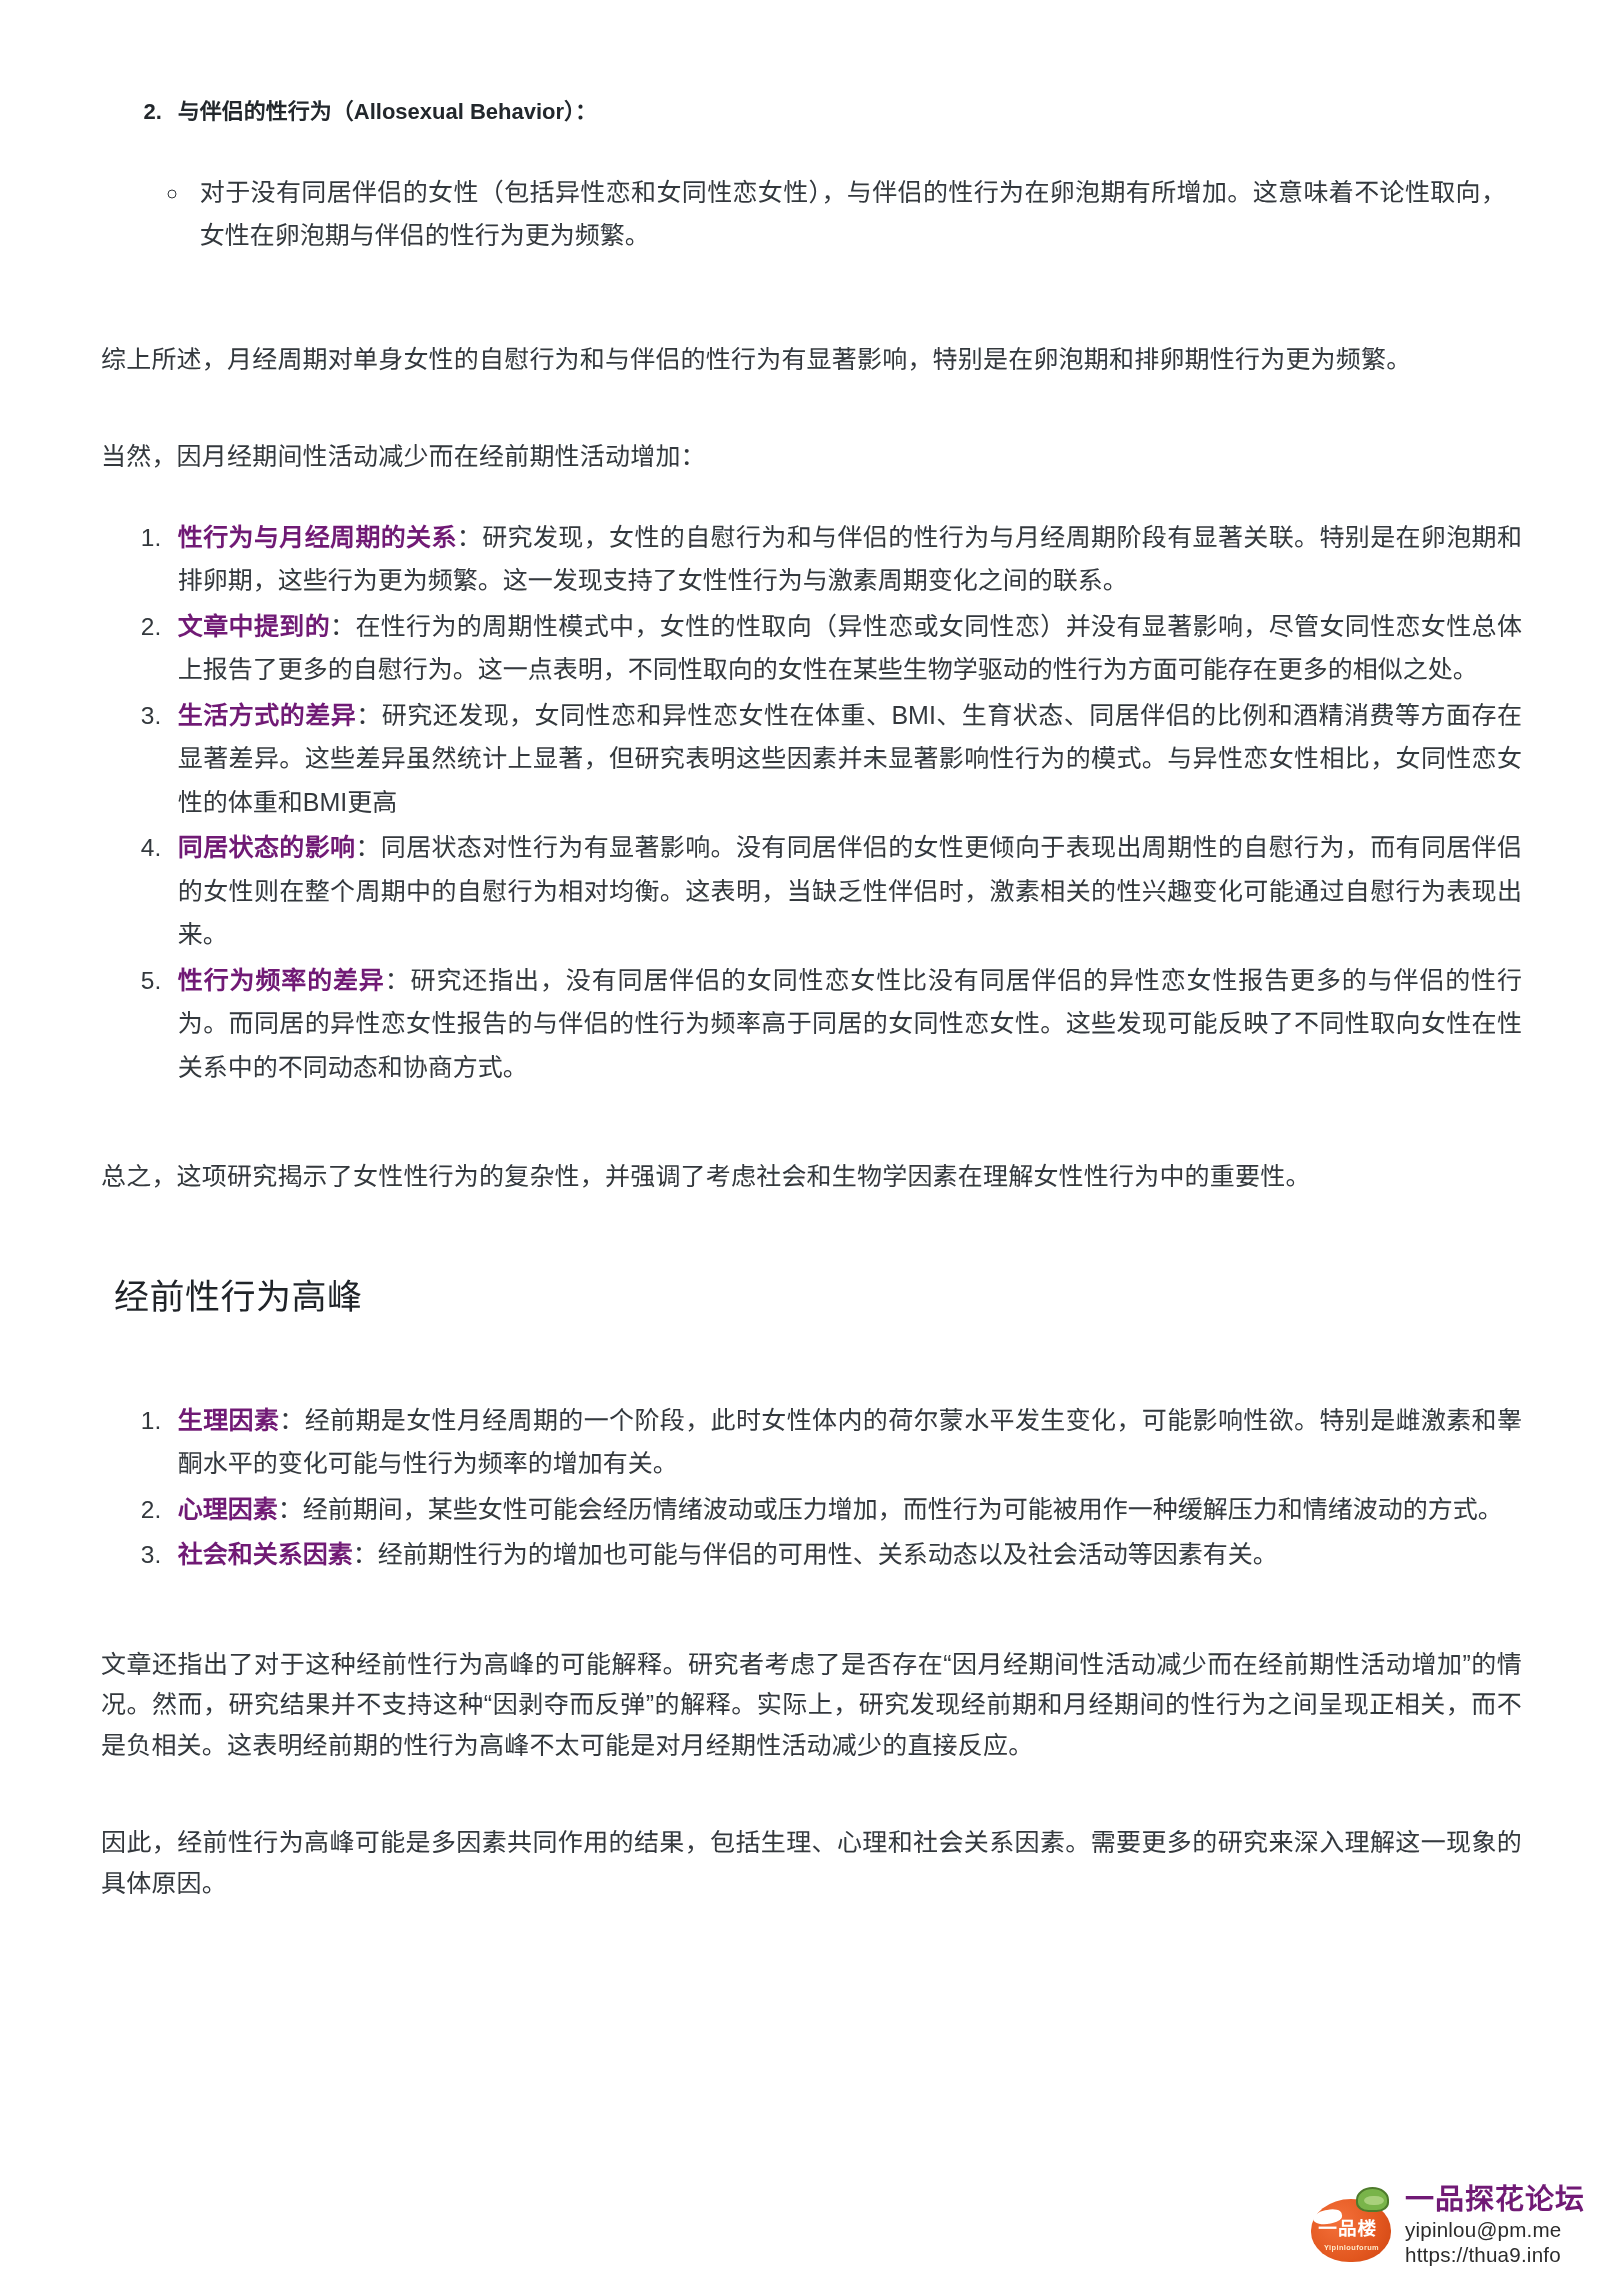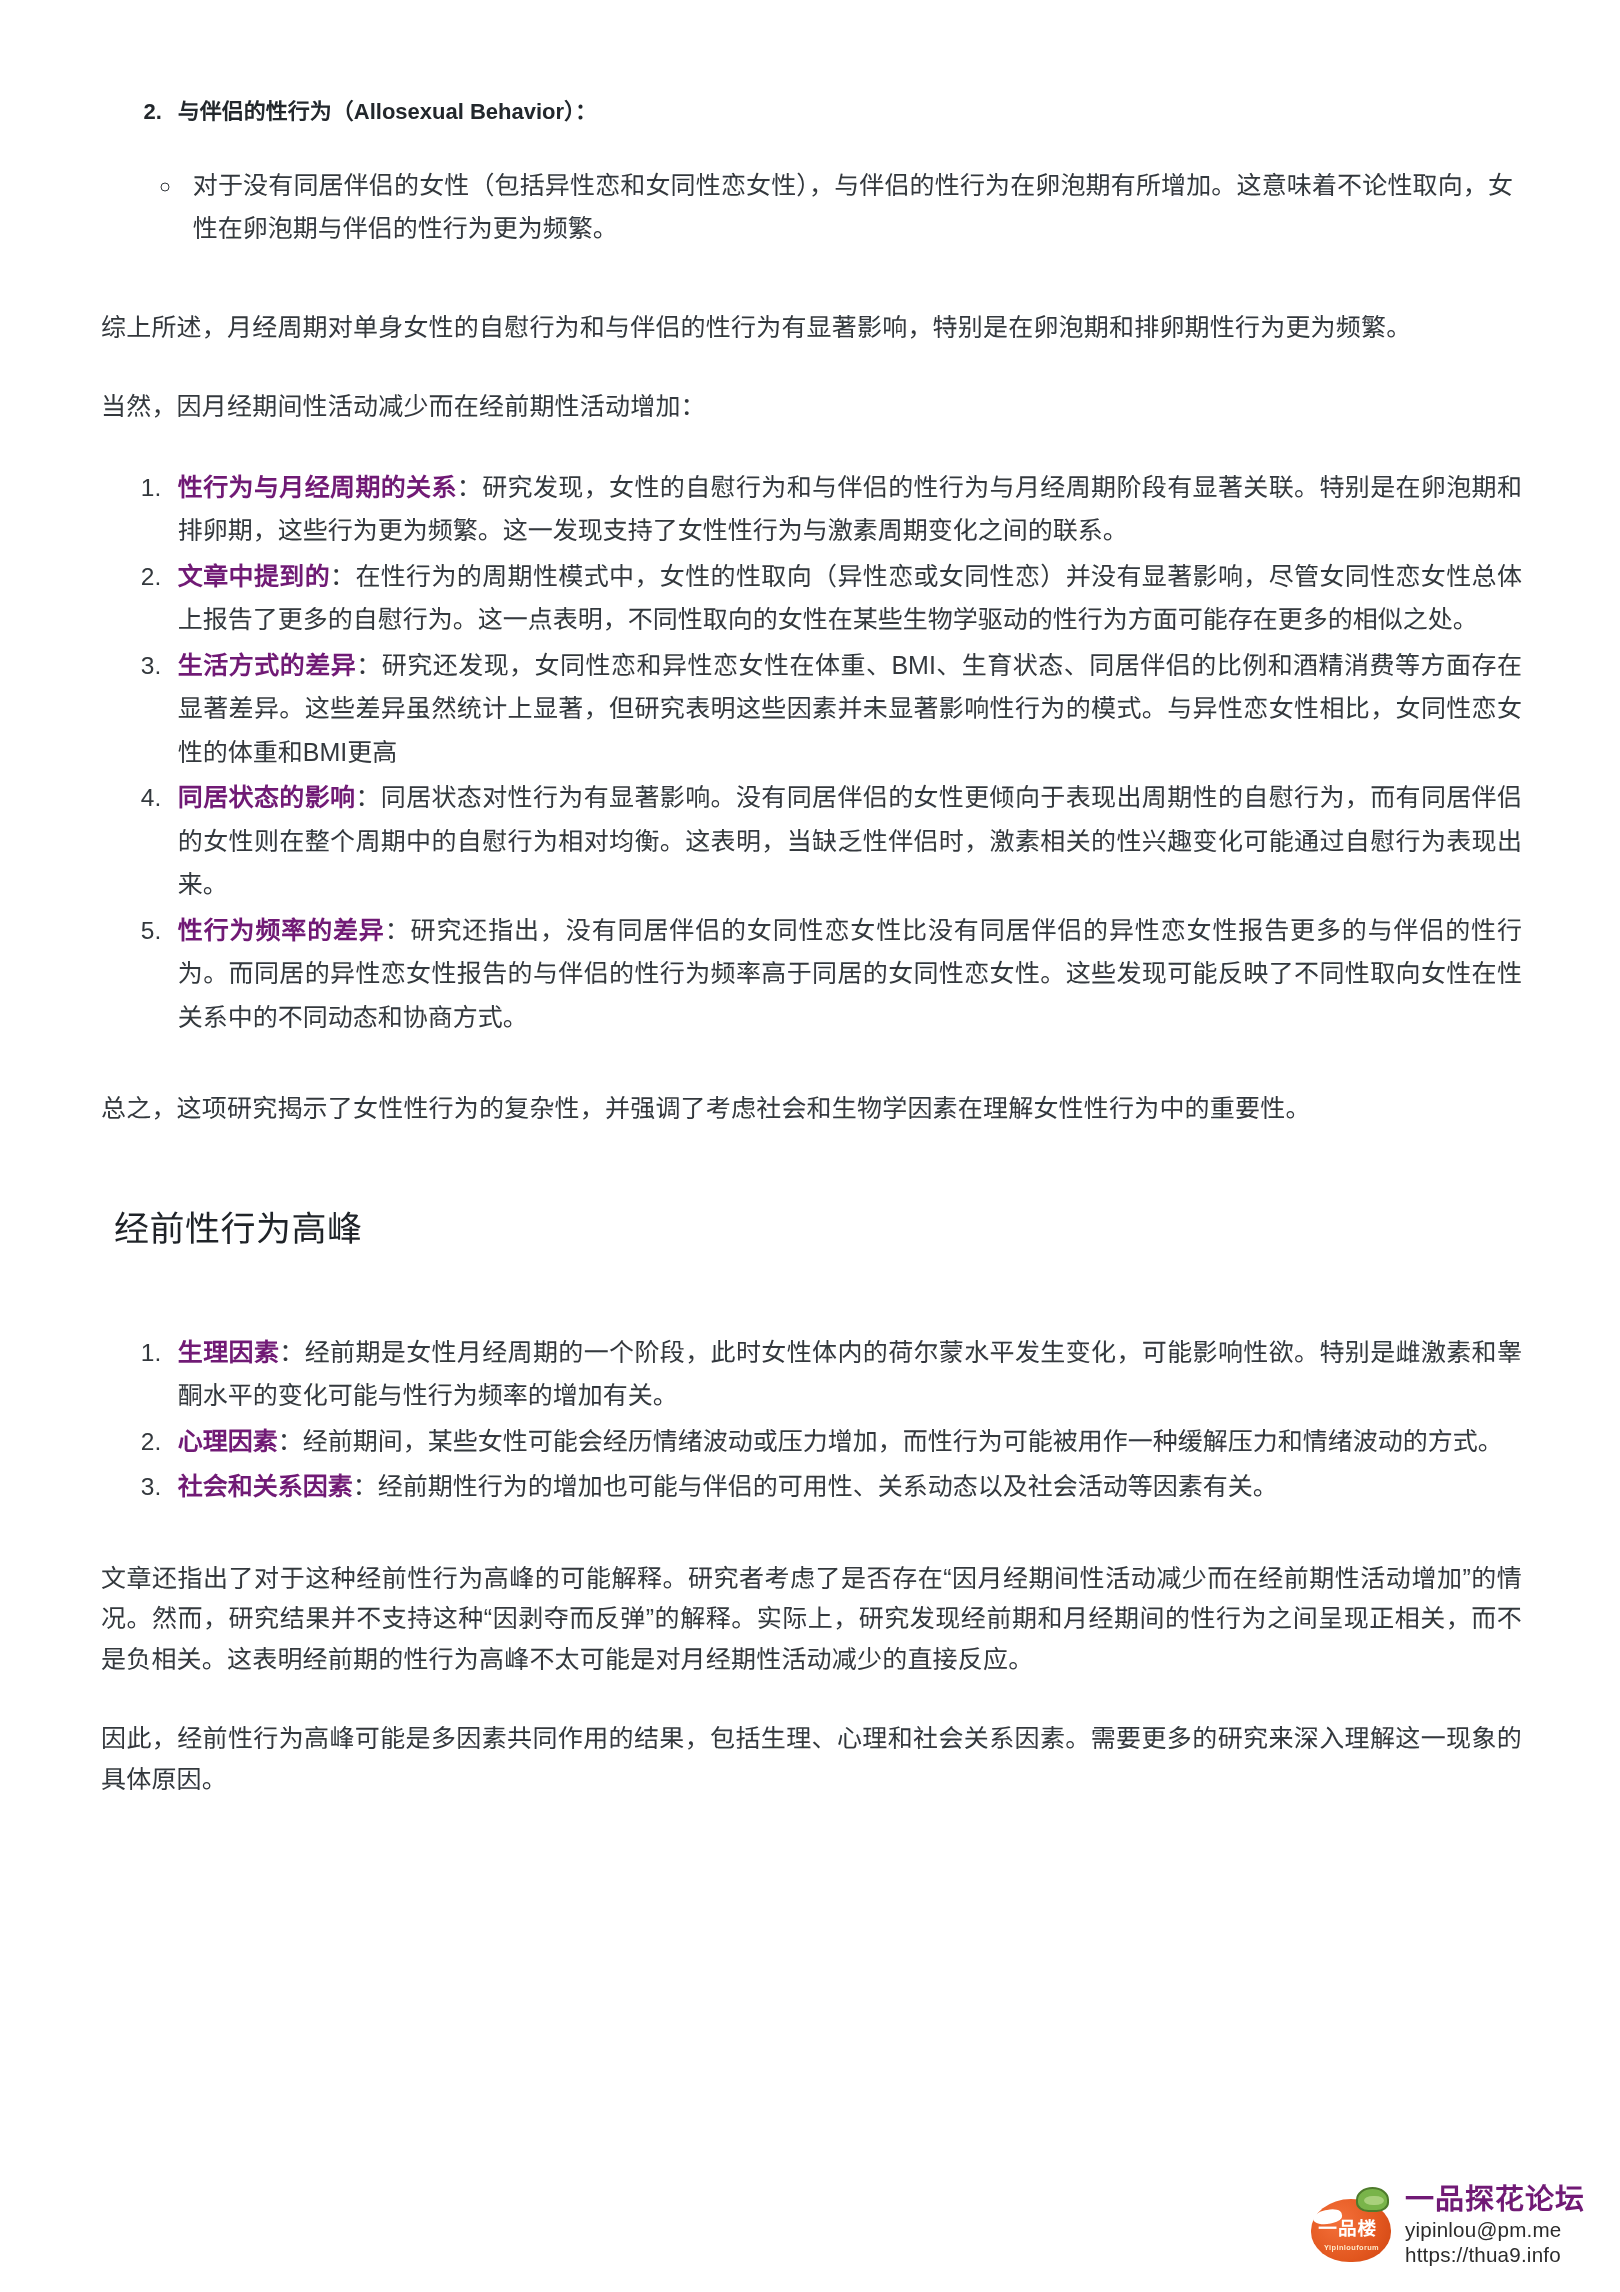--- a/index.html
+++ b/index.html
@@ -25,21 +25,21 @@
     left: 101px;
     top: 94px;
     width: 1421px;
   }
 
   
   .para {
     font-size: 25px;
     line-height: 1.62;
     color: #33383d;
-    margin: 0 0 0 0;
+    margin: 18px 0 0 0;
     letter-spacing: 0.2px;
     text-align: justify;
   }
   .spacer-lg { height: 47px; }
   .spacer-md { height: 39px; }
   .spacer-sm { height: 25.5px; }
   .spacer-xs { height: 15.7px; }
 
   h2.section-heading {
     font-size: 35px;
@@ -63,21 +63,21 @@
     margin: 0 0 2px 0;
     padding-left: 9.8px;
     text-align: justify;
   }
   ol.num-list > li::marker {
     color: #33383d;
     font-size: 24.5px;
   }
 
   ul.circle-list {
-    margin: 9px;
+    margin: 16px;
     padding: 0 0 0 73px;
     list-style: circle;
   }
   ul.circle-list > li {
     font-size: 25px;
     line-height: 1.74;
     color: #33383d;
     padding-left: 9.8px;
     text-align: justify;
   }

